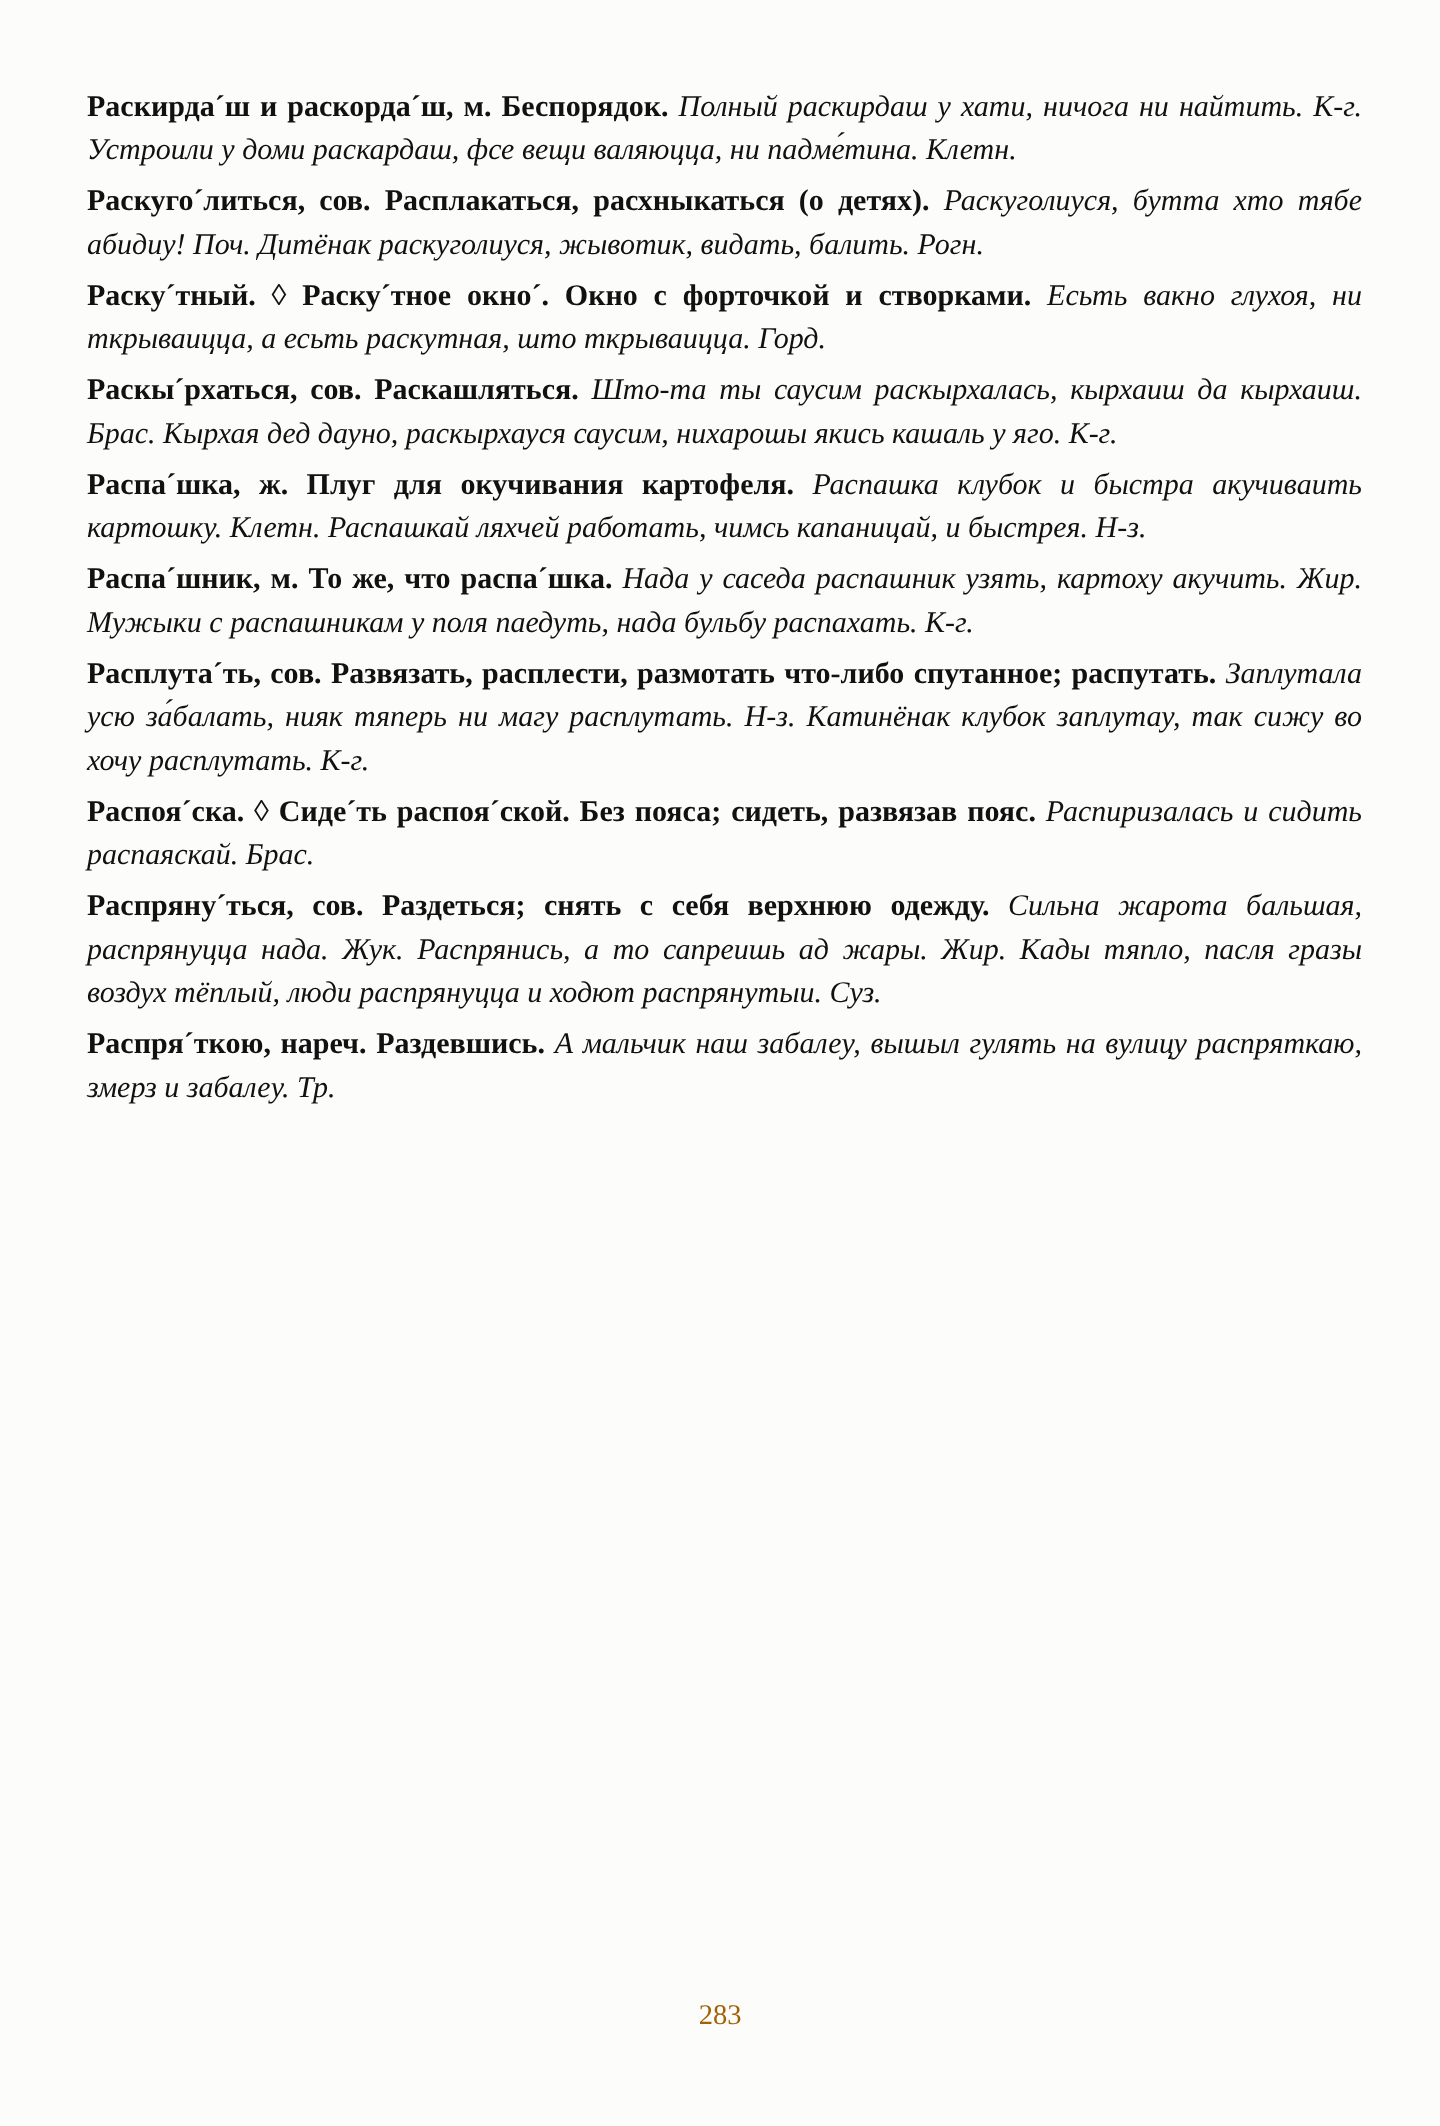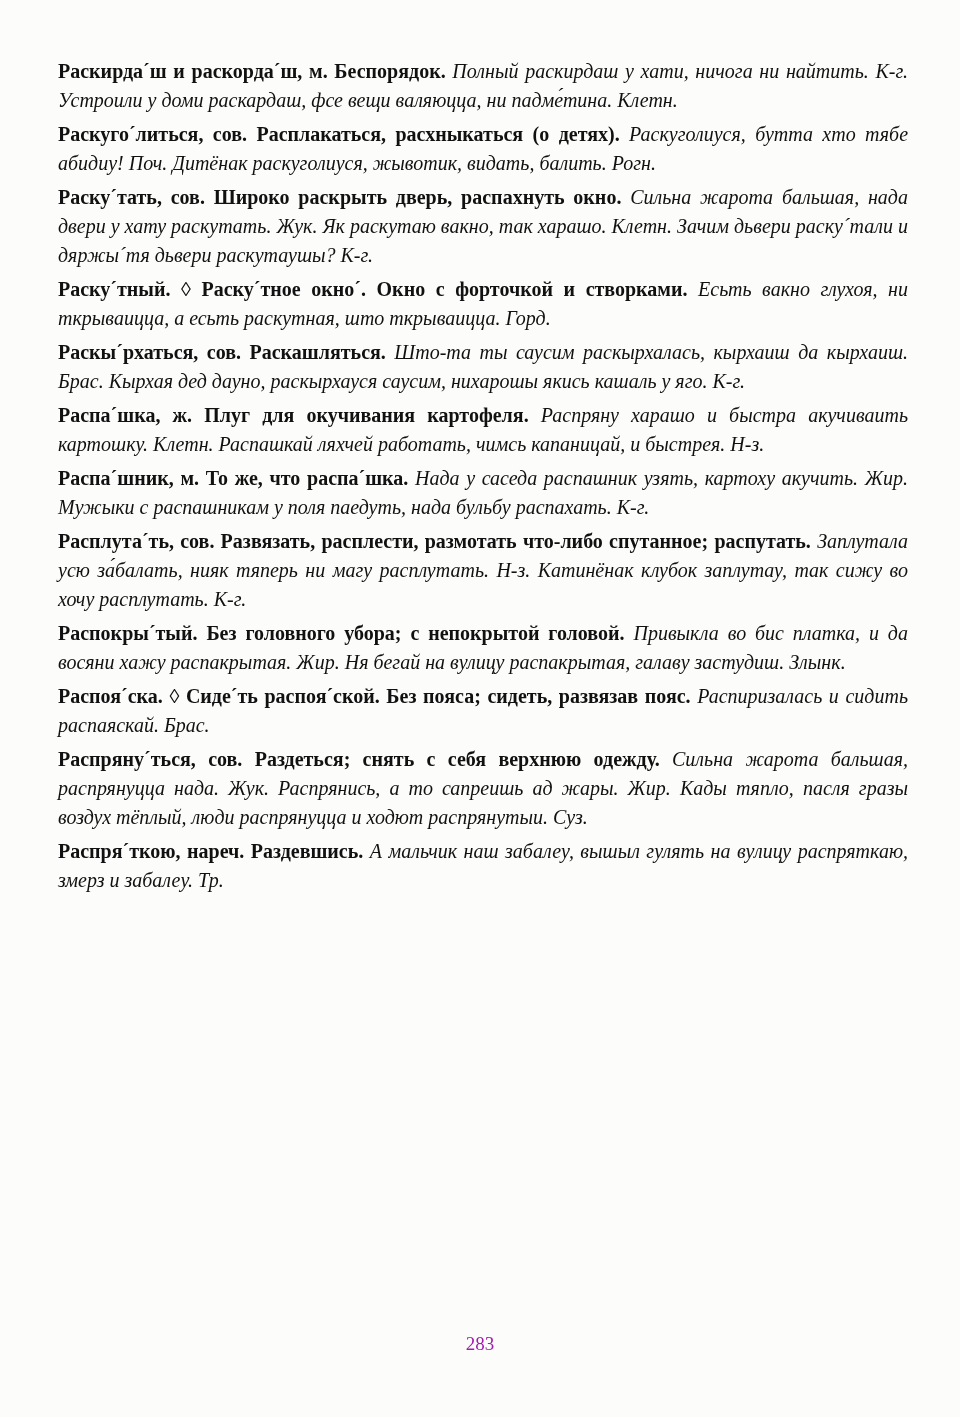--- a/index.html
+++ b/index.html
@@ -39,35 +39,33 @@
     font-style: italic;
   }
   .page-number {
     position: absolute;
     top: 1332px;
     left: 0;
     right: 0;
     text-align: center;
     font-size: 19px;
     line-height: 24px;
-    color: #a21caf;
+    color: #a16207;
   }
 </style>
 </head>
 <body style="background: rgb(252, 252, 250);">
 
 <div class="page" style="background: rgb(252, 252, 250); color: rgb(17, 17, 17);">
   <main class="entries">
       <p class="entry"><span class="head">Раскирда´ш и раскорда´ш, м. Беспорядок.</span> <span class="examples">Полный раскирдаш у хати, ничога ни най­тить. К-г. Устроили у доми раскардаш, фсе вещи валяюцца, ни падме́тина. Клетн.</span></p>
       <p class="entry"><span class="head">Раскуго´литься, сов. Расплакаться, расхныкаться (о детях).</span> <span class="examples">Раскуголиуся, бутта хто тябе абидиу! Поч. Дитёнак раскуголиуся, жывотик, видать, балить. Рогн.</span></p>
-      <p class="entry"><span class="head">Раску´тать, сов. Широко раскрыть дверь, распахнуть окно.</span> <span class="examples">Сильна жарота бальшая, нада двери у хату раскутать. Жук. Як раскутаю вакно, так харашо. Клетн. Зачим дьве­ри раску´тали и дяржы´тя дьвери раскутаушы? К-г.</span></p>
       <p class="entry"><span class="head">Раску´тный. ◊ Раску´тное окно´. Окно с форточкой и створками.</span> <span class="examples">Есьть вакно глухоя, ни ткрываицца, а есьть раскутная, што ткрываицца. Горд.</span></p>
       <p class="entry"><span class="head">Раскы´рхаться, сов. Раскашляться.</span> <span class="examples">Што-та ты саусим раскырхалась, кырхаиш да кыр­хаиш. Брас. Кырхая дед дауно, раскырхауся саусим, нихарошы якись кашаль у яго. К-г.</span></p>
-      <p class="entry"><span class="head">Распа´шка, ж. Плуг для окучивания картофеля.</span> <span class="examples">Распряну харашо и быстра акучива­ить картошку. Клетн. Распашкай ляхчей работать, чимсь капаницай, и быстрея. Н-з.</span></p>
+      <p class="entry"><span class="head">Распа´шка, ж. Плуг для окучивания картофеля.</span> <span class="examples">Распашка клубок и быстра акучива­ить картошку. Клетн. Распашкай ляхчей работать, чимсь капаницай, и быстрея. Н-з.</span></p>
       <p class="entry"><span class="head">Распа´шник, м. То же, что распа´шка.</span> <span class="examples">Нада у саседа распашник узять, картоху аку­чить. Жир. Мужыки с распашникам у поля паедуть, нада бульбу распахать. К-г.</span></p>
       <p class="entry"><span class="head">Расплута´ть, сов. Развязать, расплести, размотать что-либо спутанное; распутать.</span> <span class="examples">Заплутала усю за́балать, нияк тяперь ни магу расплутать. Н-з. Катинёнак клубок заплу­тау, так сижу во хочу расплутать. К-г.</span></p>
-      <p class="entry"><span class="head">Распокры´тый. Без головного убора; с непокрытой головой.</span> <span class="examples">Привыкла во бис платка, и да восяни хажу распакрытая. Жир. Ня бегай на вулицу распакрытая, галаву застудиш. Злынк.</span></p>
       <p class="entry"><span class="head">Распоя´ска. ◊ Сиде´ть распоя´ской. Без пояса; сидеть, развязав пояс.</span> <span class="examples">Распиризалась и сидить распаяскай. Брас.</span></p>
       <p class="entry"><span class="head">Распряну´ться, сов. Раздеться; снять с себя верхнюю одежду.</span> <span class="examples">Сильна жарота баль­шая, распрянуцца нада. Жук. Распрянись, а то сапреишь ад жары. Жир. Кады тяпло, пасля гразы воздух тёплый, люди распрянуцца и ходют распрянутыи. Суз.</span></p>
       <p class="entry"><span class="head">Распря´ткою, нареч. Раздевшись.</span> <span class="examples">А мальчик наш забалеу, вышыл гулять на вулицу рас­пряткаю, змерз и забалеу. Тр.</span></p>
     </main>
   <footer class="page-number">283</footer>
 </div>
 
 </body></html>

